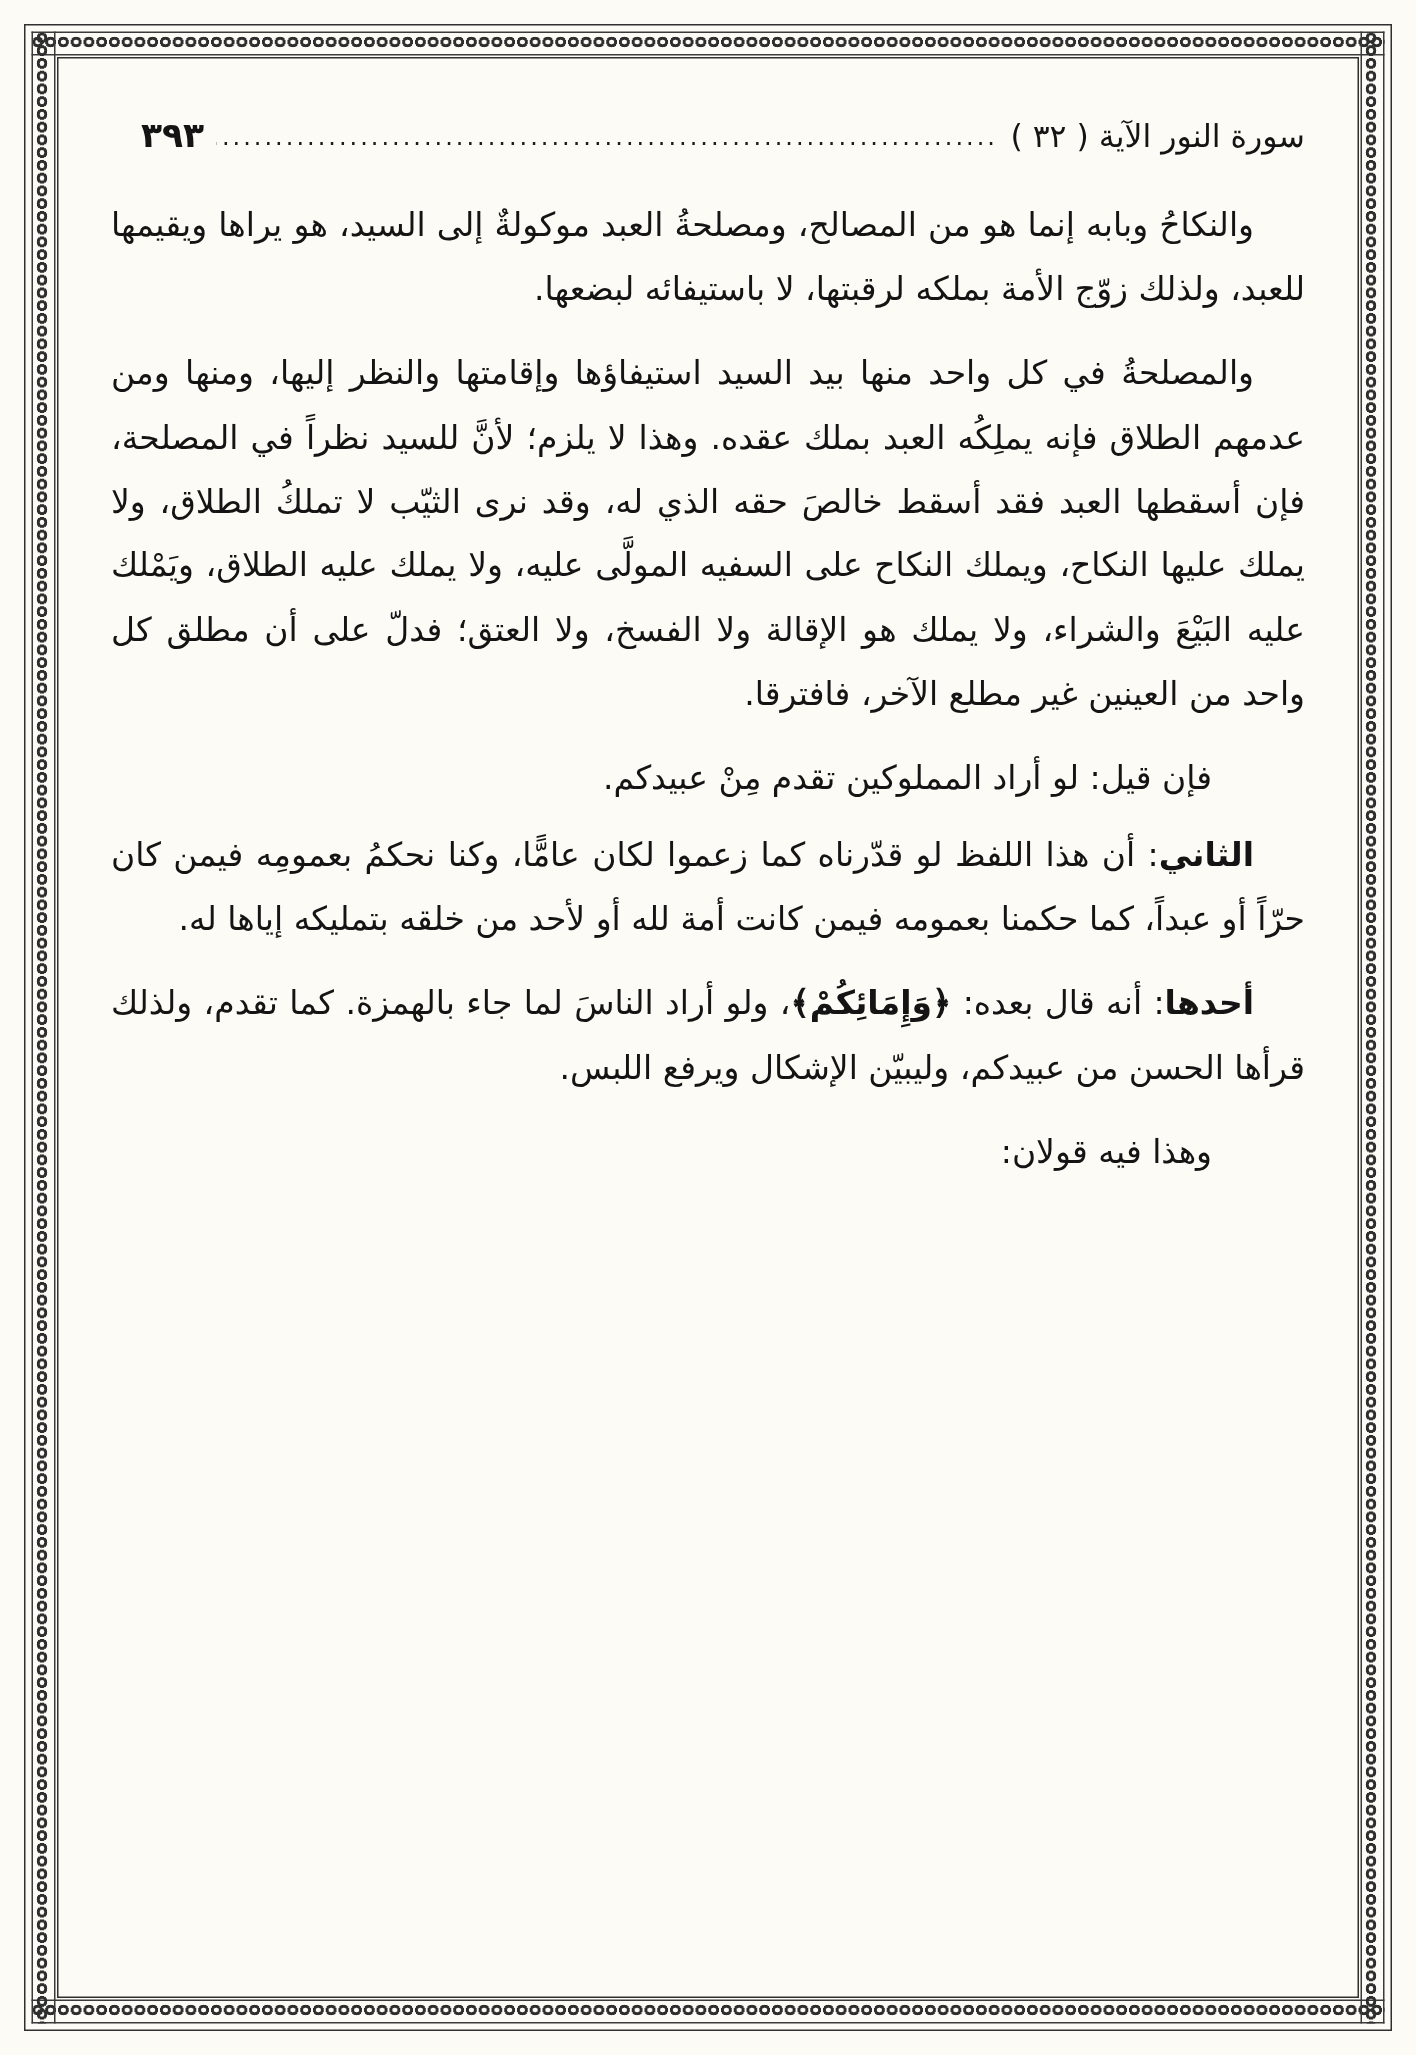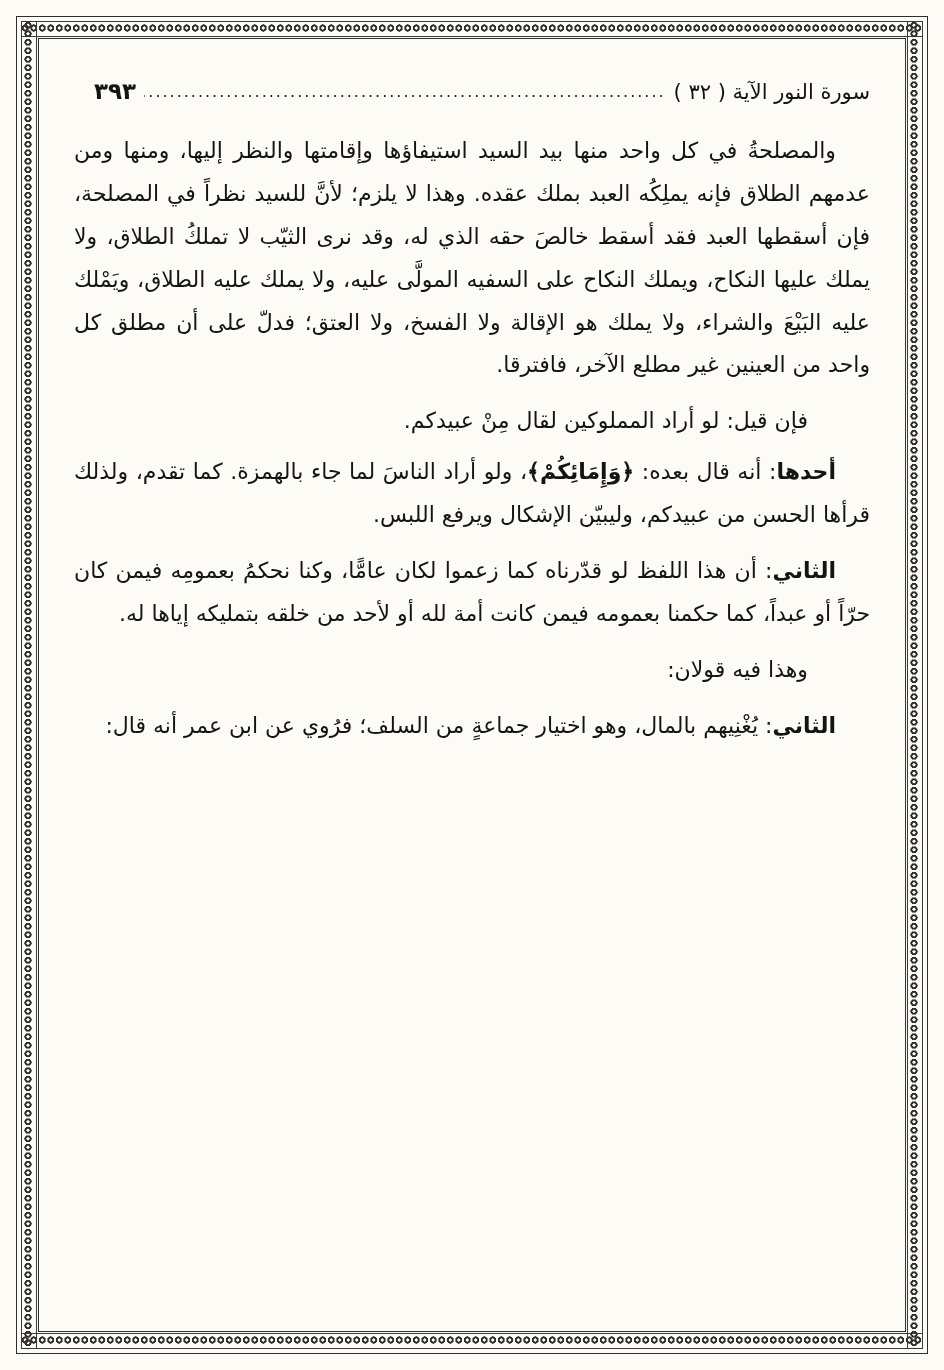--- a/index.html
+++ b/index.html
@@ -86,44 +86,44 @@
   <div class="content">
 
     <div class="header">
       <span class="h-title">سورة النور الآية ( ٣٢ )</span>
       <span class="h-dots">..........................................................................................................................................................</span>
       <span class="h-page">٣٩٣</span>
     </div>
 
     <div class="body-text">
 
+      <p class="para">
+        <span>والنكاحُ وبابه إنما هو من المصالح، ومصلحةُ العبد موكولةٌ إلى السيد، هو يراها ويقيمها للعبد، ولذلك زوّج الأمة بملكه لرقبتها، لا باستيفائه لبضعها.</span>
+      </p>
 
 
       <p class="para">
         <span>والمصلحةُ في كل واحد منها بيد السيد استيفاؤها وإقامتها والنظر إليها، ومنها ومن عدمهم الطلاق فإنه يملِكُه العبد بملك عقده. وهذا لا يلزم؛ لأنَّ للسيد نظراً في المصلحة، فإن أسقطها العبد فقد أسقط خالصَ حقه الذي له، وقد نرى الثيّب لا تملكُ الطلاق، ولا يملك عليها النكاح، ويملك النكاح على السفيه المولَّى عليه، ولا يملك عليه الطلاق، ويَمْلك عليه البَيْعَ والشراء، ولا يملك هو الإقالة ولا الفسخ، ولا العتق؛ فدلّ على أن مطلق كل واحد من العينين غير مطلع الآخر، فافترقا.</span>
       </p>
 
       <p class="para indent-lg tight">
-        <span>فإن قيل: لو أراد المملوكين لقال مِنْ عبيدكم.</span>
+        <span>فإن قيل: لو أراد المملوكين تقدم مِنْ عبيدكم.</span>
       </p>
 
 
       <p class="para">
-        <span class="b">أحدها</span><span>: أنه قال بعده: </span><span class="quote">﴿وَإِمَائِكُمْ﴾</span><span>، ولو أراد الناسَ لما جاء بالهمزة. كما تقدم، ولذلك قرأها الحسن من عبيدكم، وليبيّن الإشكال ويرفع اللبس.</span>
+        <span class="b">الثاني</span><span>: أن هذا اللفظ لو قدّرناه كما زعموا لكان عامًّا، وكنا نحكمُ بعمومِه فيمن كان حرّاً أو عبداً، كما حكمنا بعمومه فيمن كانت أمة لله أو لأحد من خلقه بتمليكه إياها له.</span>
       </p>
 
       <p class="para">
-        <span class="b">الثاني</span><span>: أن هذا اللفظ لو قدّرناه كما زعموا لكان عامًّا، وكنا نحكمُ بعمومِه فيمن كان حرّاً أو عبداً، كما حكمنا بعمومه فيمن كانت أمة لله أو لأحد من خلقه بتمليكه إياها له.</span>
+        <span class="b">أحدها</span><span>: أنه قال بعده: </span><span class="quote">﴿وَإِمَائِكُمْ﴾</span><span>، ولو أراد الناسَ لما جاء بالهمزة. كما تقدم، ولذلك قرأها الحسن من عبيدكم، وليبيّن الإشكال ويرفع اللبس.</span>
       </p>
 
 
       <p class="para indent-lg">
         <span>وهذا فيه قولان:</span>
       </p>
 
 
-      <p class="para">
-        <span class="b">الثاني</span><span>: يُغْنِيهم بالمال، وهو اختيار جماعةٍ من السلف؛ فرُوي عن ابن عمر أنه قال:</span>
-      </p>
 
     </div>
   </div>
 </div>
 
 </body></html>

